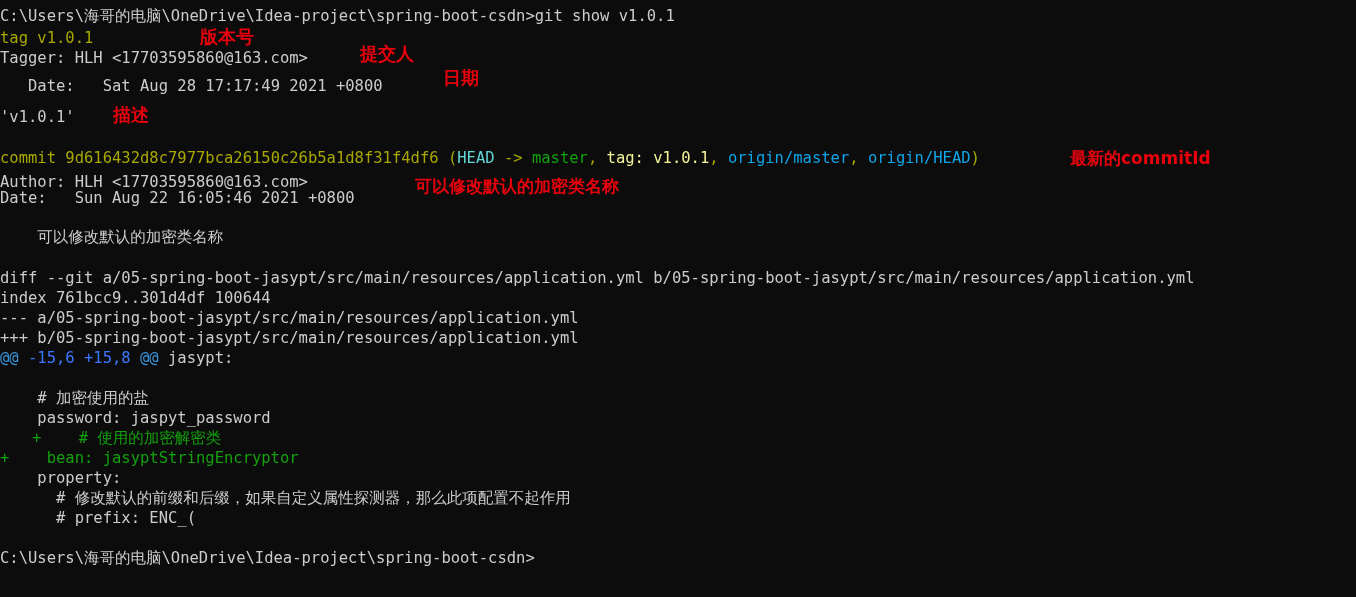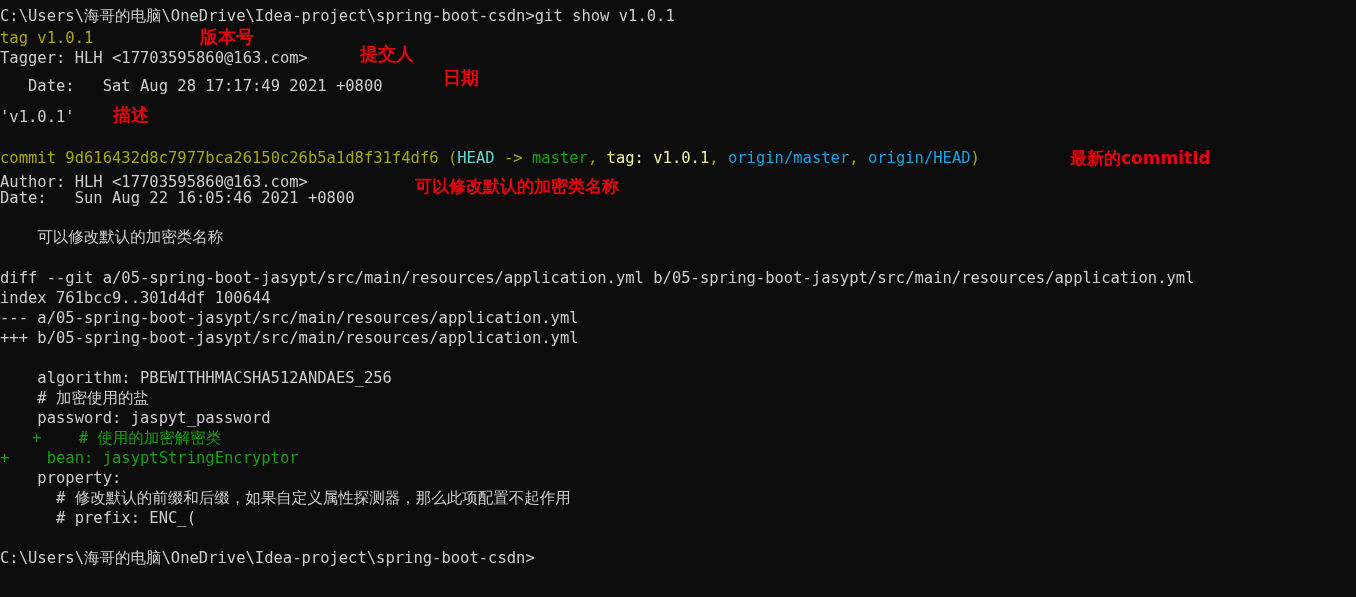--- a/index.html
+++ b/index.html
@@ -80,22 +80,22 @@
     <div class="line c-white" style="top:227px;">    可以修改默认的加密类名称</div>
 
     <div class="line c-white" style="top:268px;">diff --git a/05-spring-boot-jasypt/src/main/resources/application.yml b/05-spring-boot-jasypt/src/main/resources/application.yml</div>
 
     <div class="line c-white" style="top:288px;">index 761bcc9..301d4df 100644</div>
 
     <div class="line c-white" style="top:308px;">--- a/05-spring-boot-jasypt/src/main/resources/application.yml</div>
 
     <div class="line c-white" style="top:328px;">+++ b/05-spring-boot-jasypt/src/main/resources/application.yml</div>
 
+    <div class="line" style="top:348px;"><span class="c-cyan">@@ </span><span class="c-blue">-15,6 +15,8</span><span class="c-cyan"> @@</span><span class="c-white"> jasypt:</span></div>
 
-    <div class="line c-white" style="top:368px;">    algorithm: PBEWITHHMACSHA512ANDAES_256</div>
     <div class="line c-white" style="top:388px;">    # 加密使用的盐</div>
     <div class="line c-white" style="top:408px;">    password: jaspyt_password</div>
     <div class="line c-green" style="top:428px;margin-left:32px;">+    # 使用的加密解密类</div>
     <div class="line c-green" style="top:448px;">+    bean: jasyptStringEncryptor</div>
     <div class="line c-white" style="top:468px;">    property:</div>
     <div class="line c-white" style="top:488px;">      # 修改默认的前缀和后缀，如果自定义属性探测器，那么此项配置不起作用</div>
     <div class="line c-white" style="top:508px;">      # prefix: ENC_(</div>
 
     <div class="line c-white" style="top:548px;">C:\Users\海哥的电脑\OneDrive\Idea-project\spring-boot-csdn&gt;</div>
 

